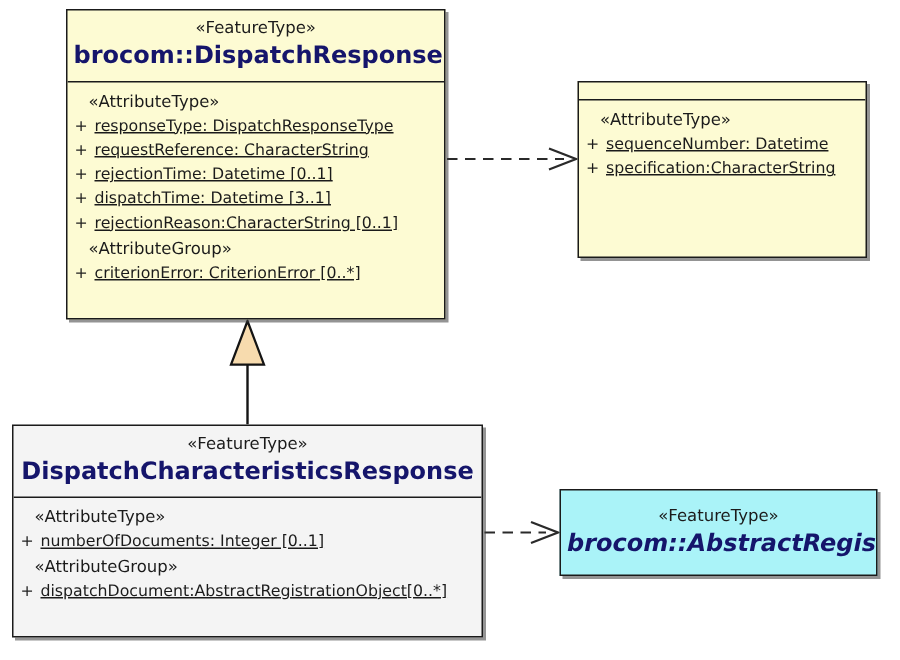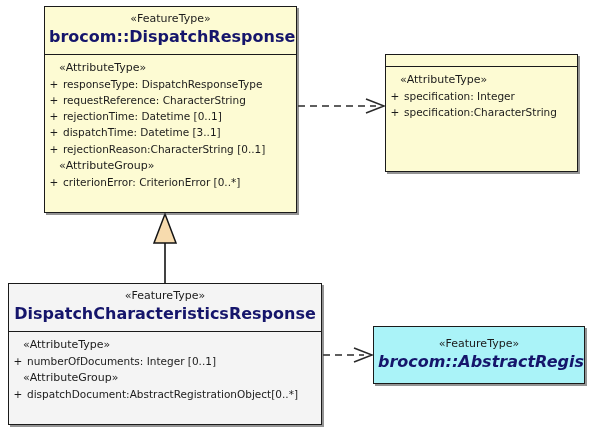--- a/index.html
+++ b/index.html
@@ -72,21 +72,21 @@
     color: #1b1b1b;
     line-height: 1.55;
     white-space: nowrap;
   }
   .attr-vis {
     width: 18px;
     text-align: center;
     flex: 0 0 18px;
     font-size: 10.5px;
   }
-  .attr-text { flex: 1 1 auto; }
+  .attr-text { flex: 1 1 auto; text-decoration: underline; }
 
   
   #box-dispatch-response {
     left: 44px; top: 6px; width: 253px; height: 207px;
   }
   #box-criterion-error {
     left: 385px; top: 54px; width: 193px; height: 118px;
   }
   #box-dispatch-characteristics {
     left: 8px; top: 283px; width: 314px; height: 142px;
@@ -163,21 +163,21 @@
     </div>
   </div>
 
   <div class="uml-class yellow" id="box-criterion-error">
     <div class="class-header">
     </div>
     <div class="class-body">
       <div class="group-label">«AttributeType»</div>
       <div class="attr-row">
         <span class="attr-vis">+</span>
-        <span class="attr-text">specification: Integer</span>
+        <span class="attr-text">sequenceNumber: Datetime</span>
       </div>
       <div class="attr-row">
         <span class="attr-vis">+</span>
         <span class="attr-text">specification:CharacterString</span>
       </div>
     </div>
   </div>
 
   <div class="uml-class white" id="box-dispatch-characteristics">
     <div class="class-header">

